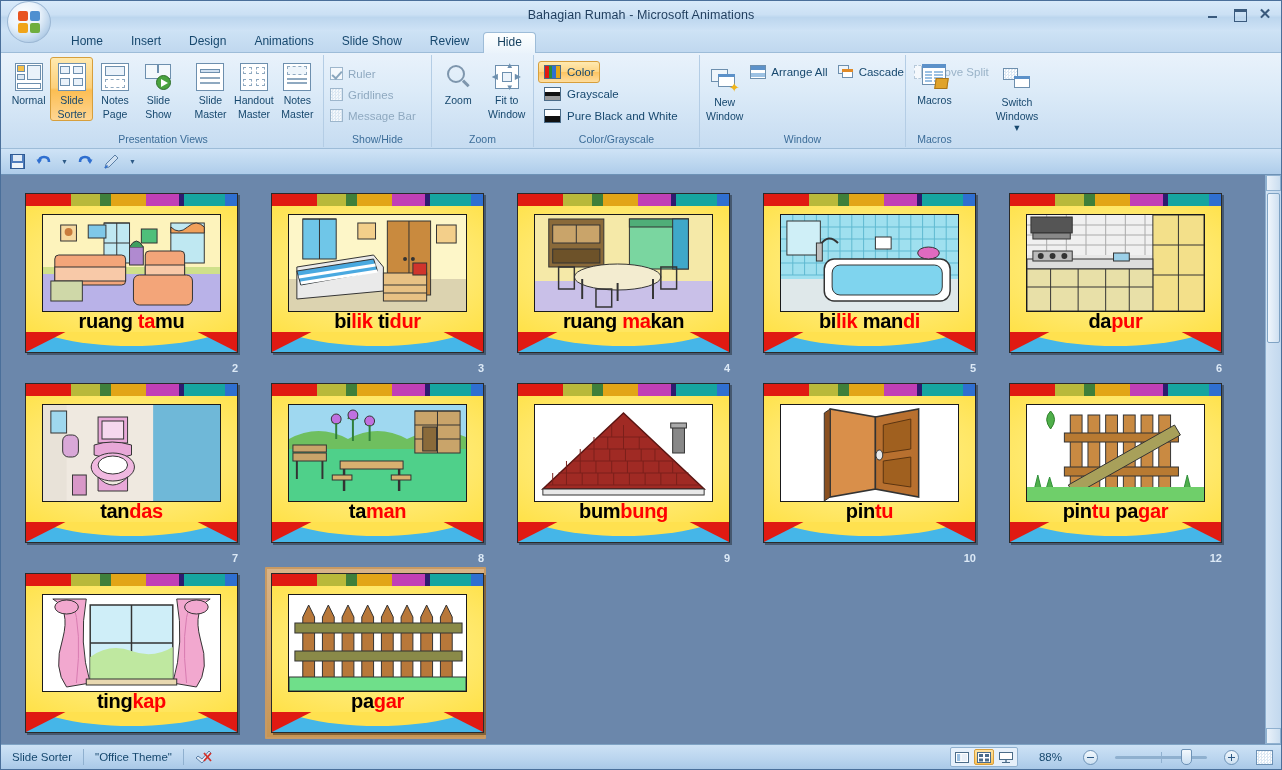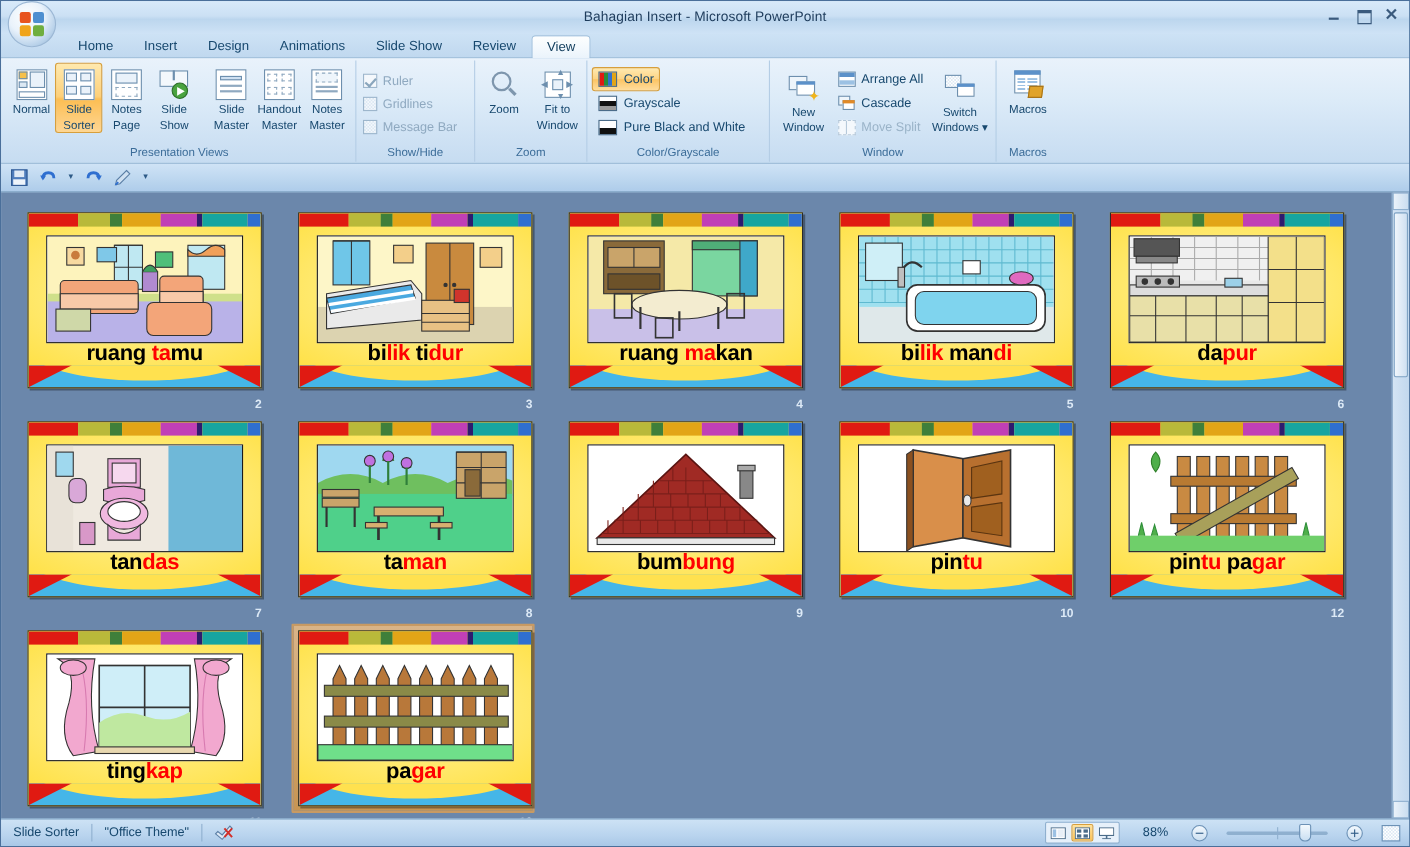--- a/index.html
+++ b/index.html
@@ -224,36 +224,36 @@
 
   <div class="titlebar">
     <div class="office-orb">
       <div class="orb-grid">
         <i style="background:#e8541f"></i>
           <i style="background:#4e8fd0"></i>
         <i style="background:#f0a41b"></i>
           <i style="background:#6fae3e"></i>
       </div>
     </div>
-    <div class="title-text">Bahagian Insert  -  Microsoft PowerPoint</div>
+    <div class="title-text">Bahagian Rumah  -  Microsoft Animations</div>
     <div class="win-btns">
       <div class="win-btn wb-min"></div>
       <div class="win-btn wb-max"></div>
       <div class="win-btn wb-close">✕</div>
     </div>
   </div>
 
   <div class="tabbar">
     <div class="tab">Home</div>
     <div class="tab">Insert</div>
     <div class="tab">Design</div>
     <div class="tab">Animations</div>
     <div class="tab">Slide Show</div>
     <div class="tab">Review</div>
-    <div class="tab active">View</div>
+    <div class="tab active">Hide</div>
   </div>
 
   <div class="ribbon">
 
     <div class="rgroup" style="width:320px">
       <div class="rgroup-body">
         <div class="bigbtn">
           <div class="ic">
             <div class="ic-frame"></div>
             <div style="position:absolute;left:4px;top:4px;width:8px;height:7px;border:1px solid #6d8fae;background:#f6c04a"></div>
@@ -403,21 +403,21 @@
           <div class="ic">
             <div style="position:absolute;left:2px;top:6px;width:17px;height:13px;border:1px solid #6d8fae;background:#eef5fb"></div>
             <div style="position:absolute;left:9px;top:11px;width:17px;height:13px;border:1px solid #6d8fae;background:#fff"></div>
             <div style="position:absolute;left:9px;top:11px;width:17px;height:3px;background:#5c91c9"></div>
             <div style="position:absolute;left:20px;top:19px;color:#f0b41b;font-size:13px;line-height:11px">✦</div>
           </div>
           <div class="lbl">New</div>
           <div class="lbl">Window</div>
         </div>
 
-        <div style="display:flex;flex-direction:column;justify-content:center;padding-top:2px">
+        <div style="display:flex;flex-direction:row;justify-content:center;padding-top:2px">
           <div class="wbtn-row">
             <div style="width:16px;height:14px;position:relative">
               <div style="position:absolute;inset:0;border:1px solid #6d8fae;background:#fff"></div>
               <div style="position:absolute;left:1px;top:1px;right:1px;height:4px;background:#5c91c9"></div>
               <div style="position:absolute;left:1px;top:8px;right:1px;height:4px;background:#9cc1e3"></div>
             </div>
             <div class="wbtn-lbl">Arrange All</div>
           </div>
           <div class="wbtn-row">
             <div style="width:16px;height:14px;position:relative">

